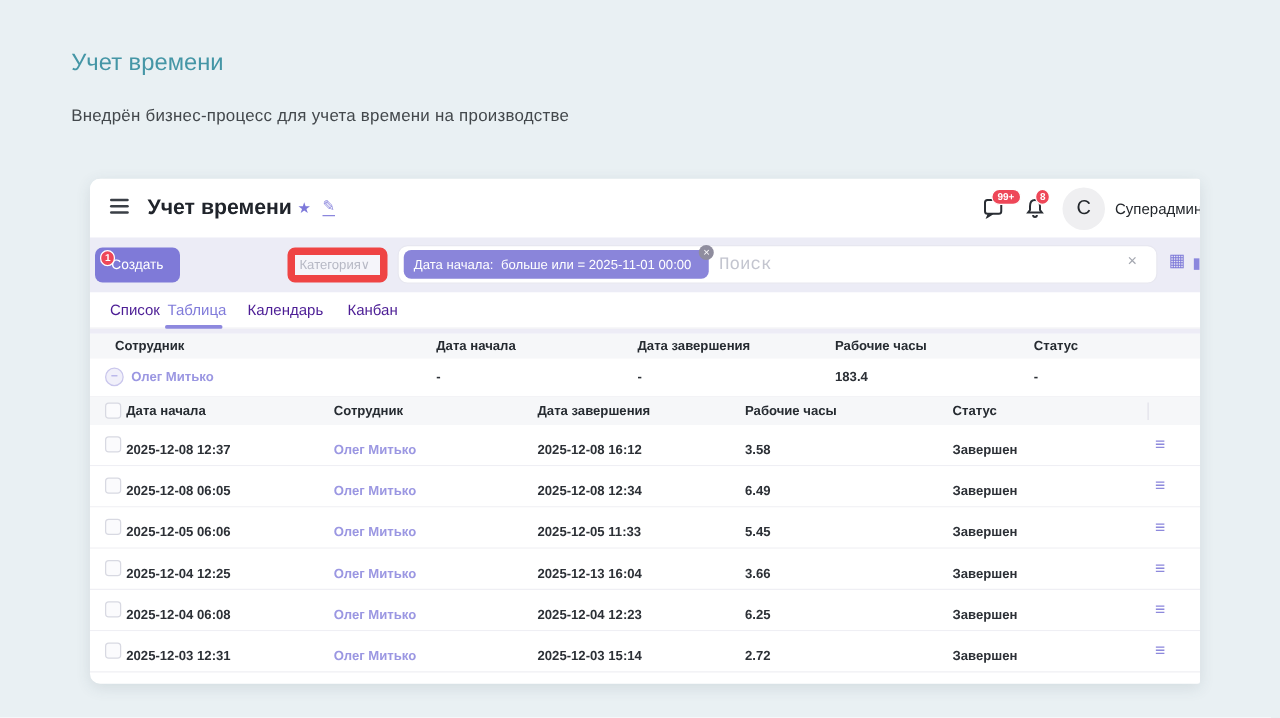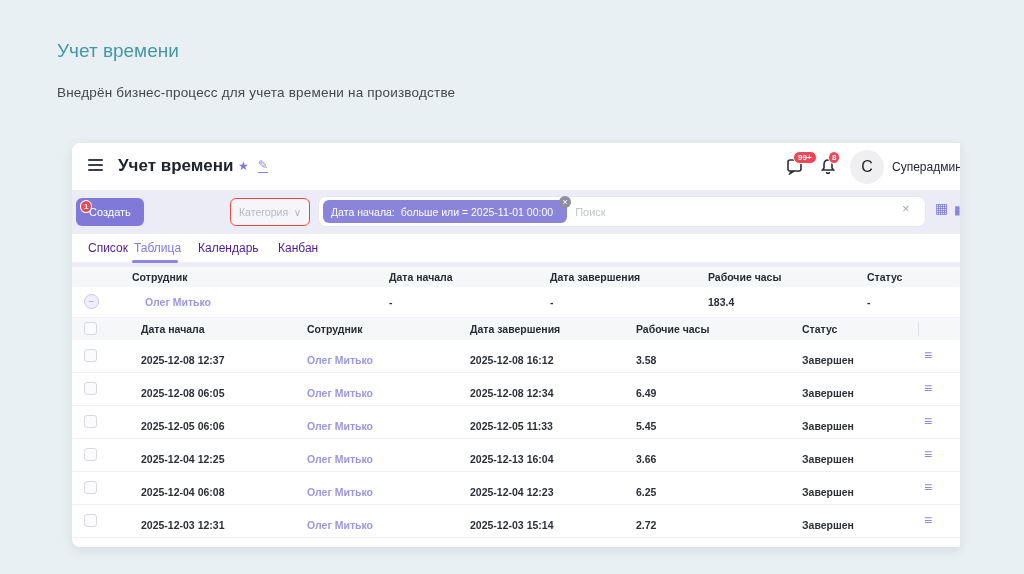--- a/index.html
+++ b/index.html
@@ -50,48 +50,48 @@
     background:#7f7ad8; border:none; border-radius:6px; color:#fff; font-size:11px;
     font-family:inherit; cursor:pointer; }
   .btn-template { position:absolute; left:58px; top:6px; height:32px; width:92px;
     background:#dbd9f2; border:none; border-radius:6px; color:#7b76d8;
     font-size:9.5px; font-family:inherit; cursor:pointer;
     display:flex; align-items:center; gap:6px; padding:0 7px; text-align:center; line-height:11px; }
   .funnel { display:inline-flex; flex-direction:column; gap:2px; align-items:center; }
   .funnel i { display:block; height:1.6px; background:#7b76d8; border-radius:1px; }
   .funnel i:nth-child(1){width:10px;} .funnel i:nth-child(2){width:7px;} .funnel i:nth-child(3){width:3px;}
   .select-category { position:absolute; left:158px; top:8px; width:80px; height:28px;
-    background:#f5f5fa; border:1px solid #ef4444; border-radius:6px;
-    display:flex; align-items:center; justify-content:space-between; padding:0 8px;
+    background:#f5f5fa; border:6px solid #ef4444; border-radius:6px;
+    display:flex; align-items:center; justify-content:flex-end; padding:0 8px;
     color:#b7b9c5; font-size:10.5px; cursor:pointer; }
   .chev { font-size:10px; color:#b7b9c5; }
   .search-box { position:absolute; left:246px; top:6px; width:608px; height:31px;
     background:#fff; border:1px solid #e7e7f0; border-radius:8px;
     display:flex; align-items:center; padding:0 28px 0 4px; }
   .filter-chip { position:relative; flex:none; height:23px; background:#8a85da; border-radius:6px;
     color:#fff; font-size:10.5px; display:flex; align-items:center; padding:0 14px 0 8px; gap:6px; cursor:pointer; }
   .chip-x { position:absolute; right:-4px; top:-4px; width:12px; height:12px; border-radius:50%;
     background:#8f8d9e; color:#fff; font-size:9px; line-height:12px; text-align:center; cursor:pointer; }
-  .search-input { flex:1; border:none; outline:none; font-size:11px; color:#3a3f46;
-    font-family:Liberation Sans, sans-serif; margin-left:8px; background:transparent; }
+  .search-input { flex:1; border:none; outline:none; font-size:14px; color:#3a3f46;
+    font-family:Liberation Mono, monospace; margin-left:8px; background:transparent; }
   .search-input::placeholder { color:#c3c5cf; }
   .search-clear { position:absolute; left:830px; top:12px; font-size:13px; color:#a4a7b0; cursor:pointer; line-height:13px; }
   .grid-icon { position:absolute; left:863px; top:11px; font-size:14px; color:#7d79d8; cursor:pointer; line-height:14px; }
   .badge-grid { top:10px; left:8px; border-radius:50%; padding:1px 3px; position:absolute; }
   .partial-icon { position:absolute; left:882px; top:13px; font-size:12px; color:#8b87dd; }
 
   
   .tabs { position:relative; height:29px; background:#fff; border-bottom:1px solid #f0f0f3; }
   .tab { position:absolute; top:7px; font-size:12px; color:#4c1d95; cursor:pointer; }
   .tab.active { color:#807bda; }
   .tab-underline { position:absolute; top:26px; height:3px; width:46px; background:#8d88de; border-radius:2px; }
   .scroll-strip { height:4px; background:#edecf6; }
 
   
-  .cellpos { position:absolute; white-space:nowrap;margin-left:40px; }
+  .cellpos { position:absolute; white-space:nowrap; }
   .th { font-size:10.5px; font-weight:bold; color:#262b31; }
   .td { font-size:10.5px; color:#2c3036;font-weight:bold; }
   .link { color:#9b97e2; cursor:pointer; }
   .checkbox { position:absolute; left:12px; width:13px; height:13px; border:1px solid #d8d9e2;
     border-radius:3px; background:#fbfbfd; cursor:pointer; }
 
   
   .t1-header { position:relative; height:20px; background:#f6f7f9; }
   .t1-header .cellpos { top:4px; }
   .t1-row { position:relative; height:31px; background:#fff; border-bottom:1px solid #f0f0f4; }

